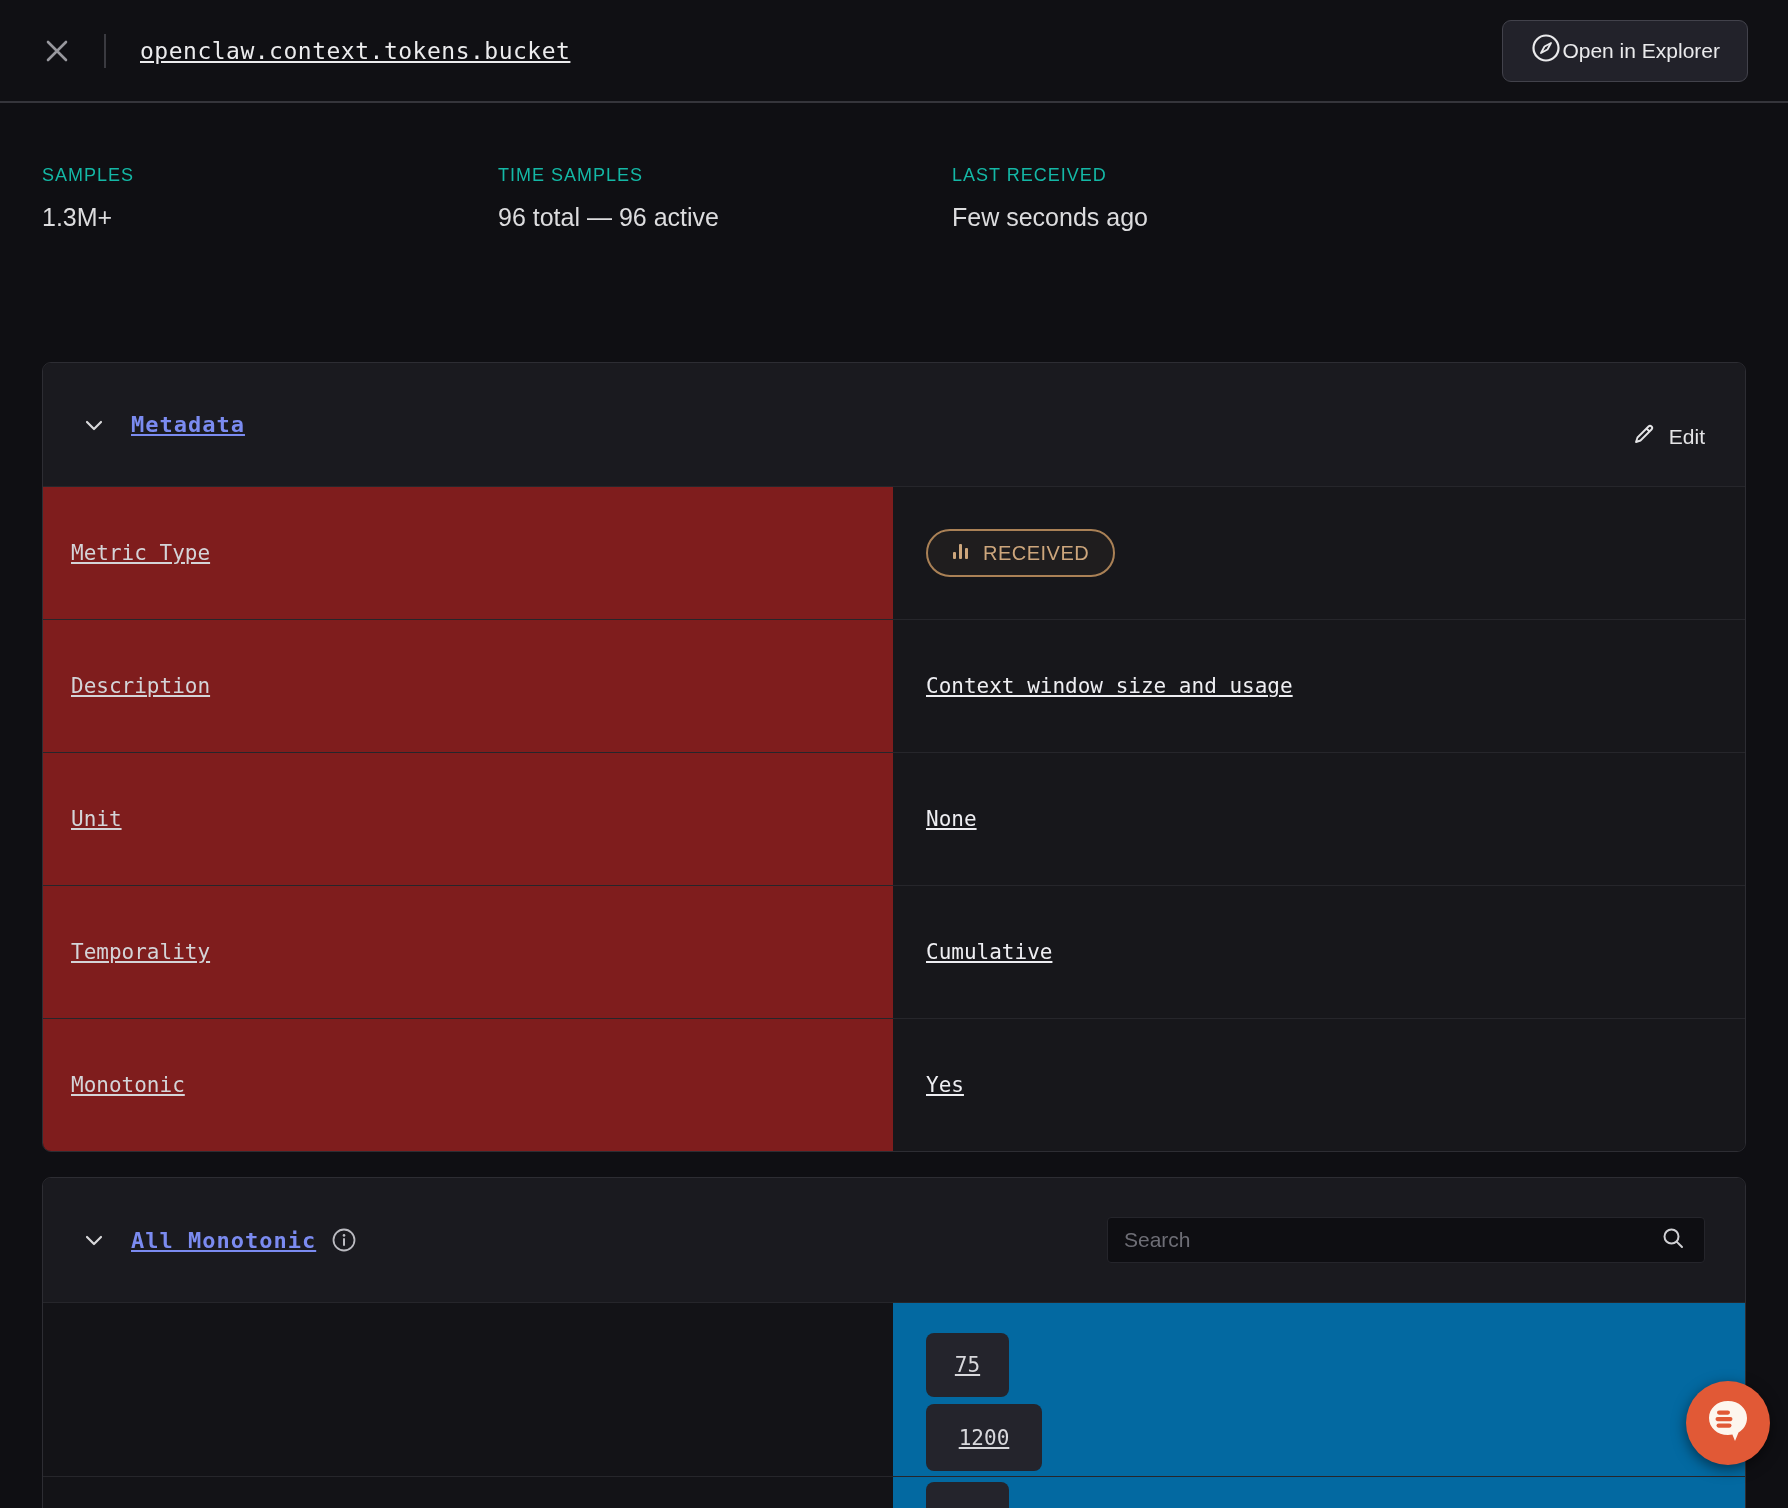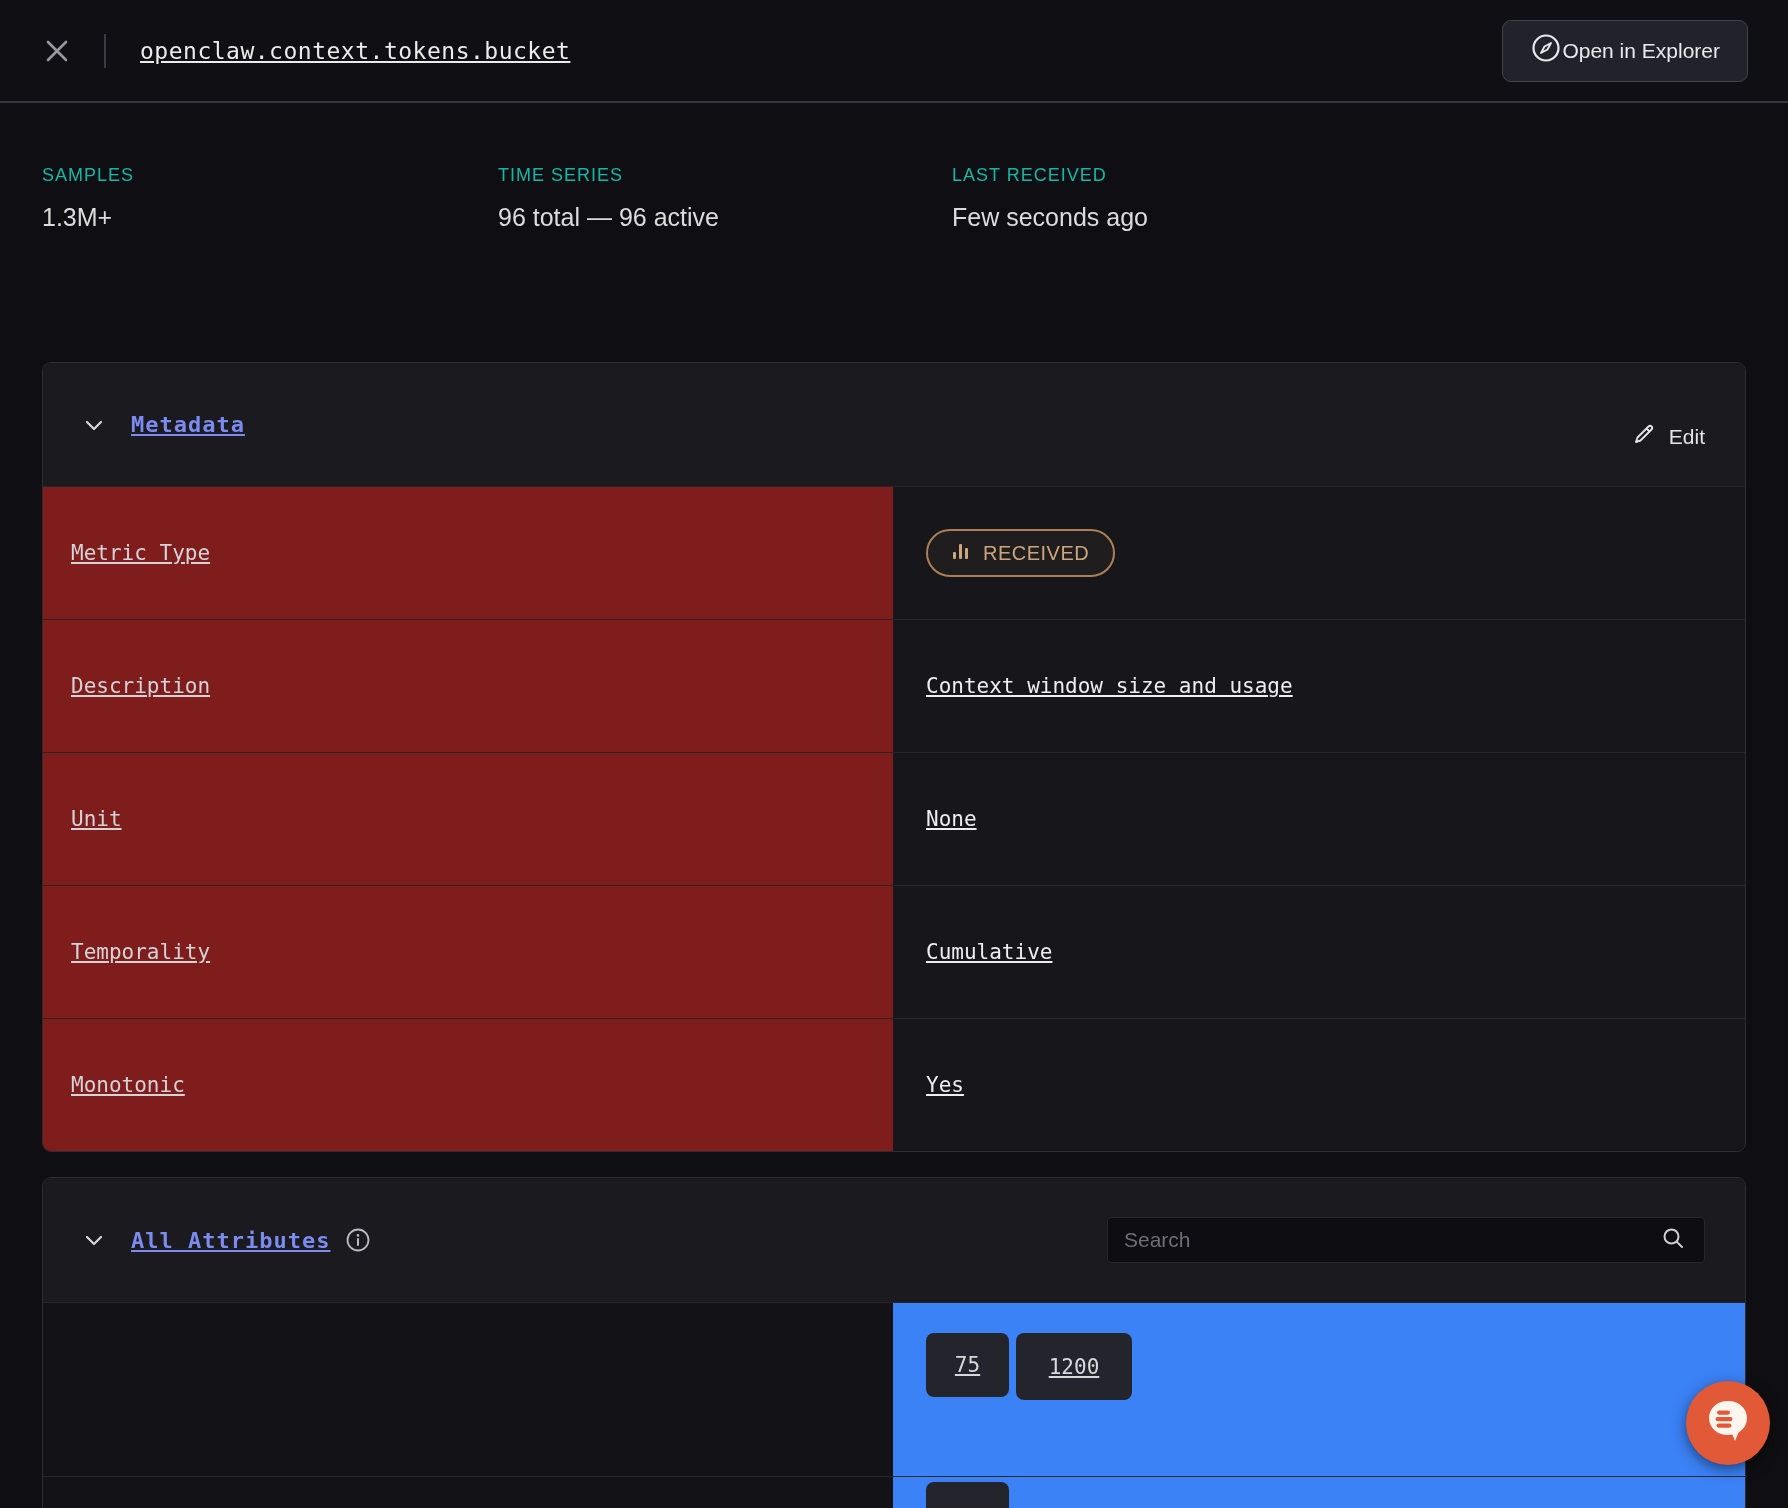--- a/index.html
+++ b/index.html
@@ -78,21 +78,21 @@
   .search-box input {
     flex:1; background:transparent; border:none; outline:none;
     font-size:21px; color:#d8d8dc; font-family:"Liberation Sans", sans-serif;
   }
   .search-box input::placeholder { color:#6e6e76; }
 
   .attr-row { display:flex; border-top:1px solid #26262b; }
   .attr-row-1 { height:174px; }
   .attr-row-2 { height:90px; }
   .attr-label { width:850px; background:#131317; }
-  .attr-value { flex:1; background:#3b82f6; padding:30px 0 0 33px; display:flex; flex-direction:row; gap:7px; }
+  .attr-value { flex:1; background:#0369a1; padding:30px 0 0 33px; display:flex; flex-direction:column; gap:7px; }
   .attr-row-2 .attr-value { padding-top:5px; }
   .chip {
     background:#24242c; border-radius:8px; color:#d8d8dc;
     font-size:21px; display:flex; align-items:center; justify-content:center;
   }
   .chip-75 { width:83px; height:64px; }
   .chip-2500 { width:116px; height:67px; }
   .chip-partial { width:83px; height:64px; }
 
   
@@ -124,21 +124,21 @@
     <span>Open in Explorer</span>
   </button>
 </div>
 
 <div class="stats">
   <div class="stat">
     <div class="stat-label">SAMPLES</div>
     <div class="stat-value">1.3M+</div>
   </div>
   <div class="stat">
-    <div class="stat-label">TIME SERIES</div>
+    <div class="stat-label">TIME SAMPLES</div>
     <div class="stat-value">96 total — 96 active</div>
   </div>
   <div class="stat">
     <div class="stat-label">LAST RECEIVED</div>
     <div class="stat-value">Few seconds ago</div>
   </div>
 </div>
 
 <div class="card card-metadata">
   <div class="card-header">
@@ -196,21 +196,21 @@
   </div>
 </div>
 
 <div class="card card-attributes">
   <div class="card-header attr-header">
     <span class="chev">
       <svg width="22" height="22" viewBox="0 0 22 22" fill="none">
           <path d="M4 8 L11 15 L18 8" stroke="#d8d8da" stroke-width="2.2" stroke-linecap="round" stroke-linejoin="round"></path>
         </svg>
     </span>
-    <span class="section-title mono">All Attributes</span>
+    <span class="section-title mono">All Monotonic</span>
     <span class="info-icon">
       <svg width="26" height="26" viewBox="0 0 26 26" fill="none">
           <circle cx="13" cy="13" r="10.5" stroke="#babac0" stroke-width="1.8"></circle>
           <path d="M13 12 L13 18" stroke="#babac0" stroke-width="2" stroke-linecap="round"></path>
           <circle cx="13" cy="8.4" r="1.3" fill="#babac0"></circle>
         </svg>
     </span>
     <div class="hdr-spacer"></div>
     <div class="search-box">
       <input type="text" placeholder="Search" style="">

